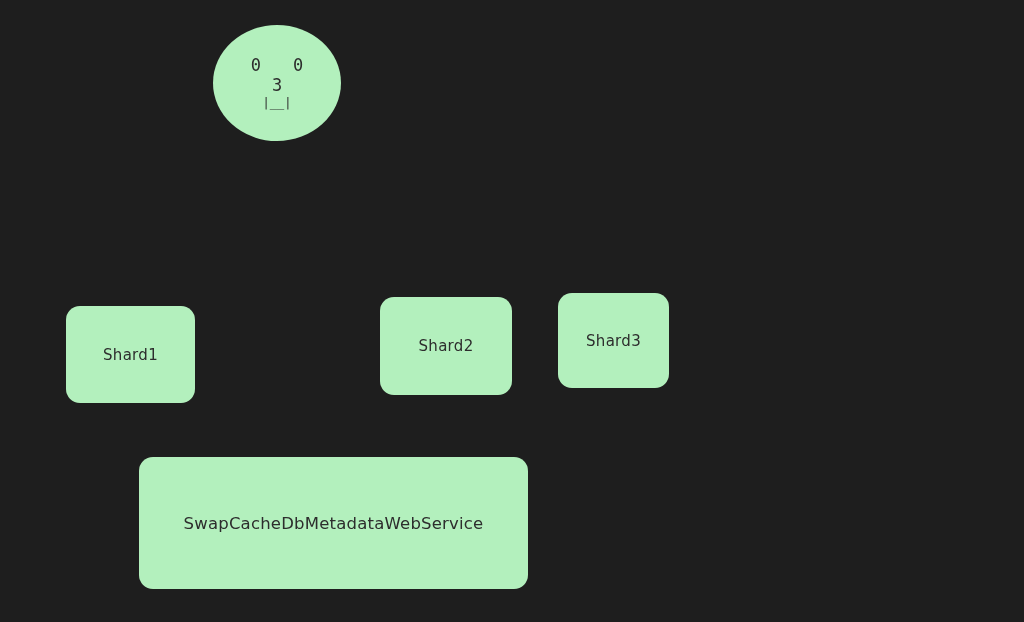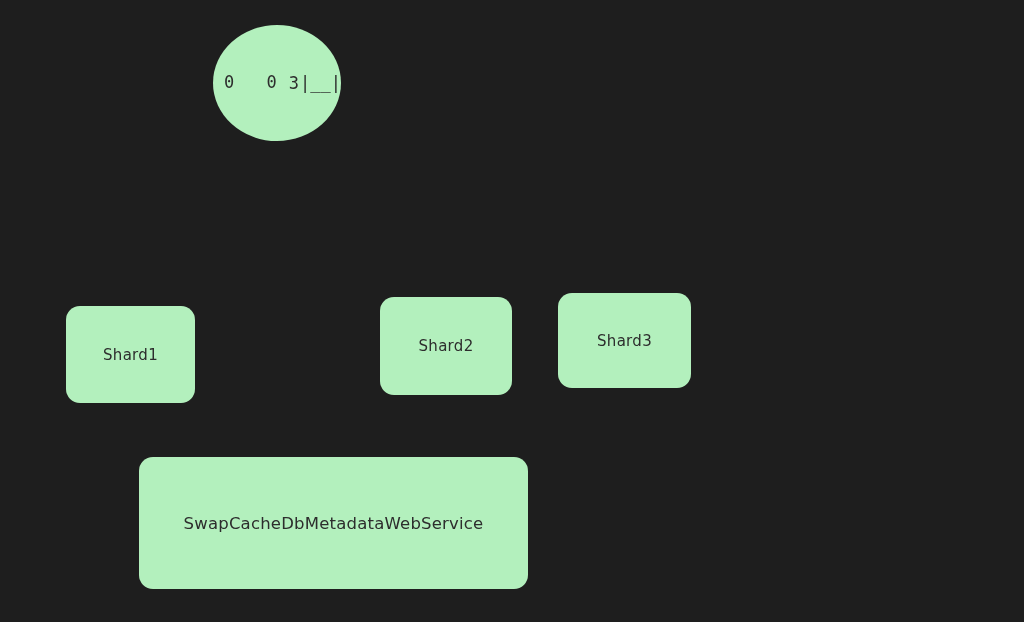--- a/index.html
+++ b/index.html
@@ -53,50 +53,50 @@
   }
 
   .node-label-wide {
     font-size: 16.5px;
     letter-spacing: 0.2px;
   }
 
   
   .face-stack {
     display: flex;
-    flex-direction: row;
+    flex-direction: column;
     align-items: center;
     justify-content: center;
     gap: 1px;
     font-family: "DejaVu Sans Mono", monospace;
     color: #2d2d2d;
   }
   .face-row-eyes {
     font-size: 17px;
     letter-spacing: 11px;
     text-indent: 11px;
     line-height: 1.05;
   }
   .face-row-nose {
     font-size: 17px;
     line-height: 1.05;
     margin-top: 1px;
   }
   .face-row-mouth {
-    font-size: 17px;
+    font-size: 12px;
     line-height: 1.05;
     letter-spacing: 0px;
     margin-top: 1px;
   }
 
   
   #actor-node      { left: 213px; top: 25px;  width: 128px; height: 116px; }
   #shard1-node     { left: 66px;  top: 306px; width: 129px; height: 97px;  }
   #shard2-node     { left: 372px; top: 297px; width: 132px; height: 98px; margin-left: 8px;  }
-  #shard3-node     { left: 558px; top: 293px; width: 133px; height: 95px;  }
+  #shard3-node     { left: 558px; top: 293px; width: 111px; height: 95px;  }
   #webservice-node { left: 139px; top: 457px; width: 389px; height: 132px; }
 </style>
 </head>
 <body style="background: rgb(30, 30, 30);">
 
 <div id="diagram-canvas" style="background: rgb(30, 30, 30);">
 
   <div class="node node-ellipse" id="actor-node" style="background: rgb(179, 240, 189); color: rgb(45, 45, 45);">
     <div class="face-stack">
       <span class="face-row-eyes">0  0</span>

